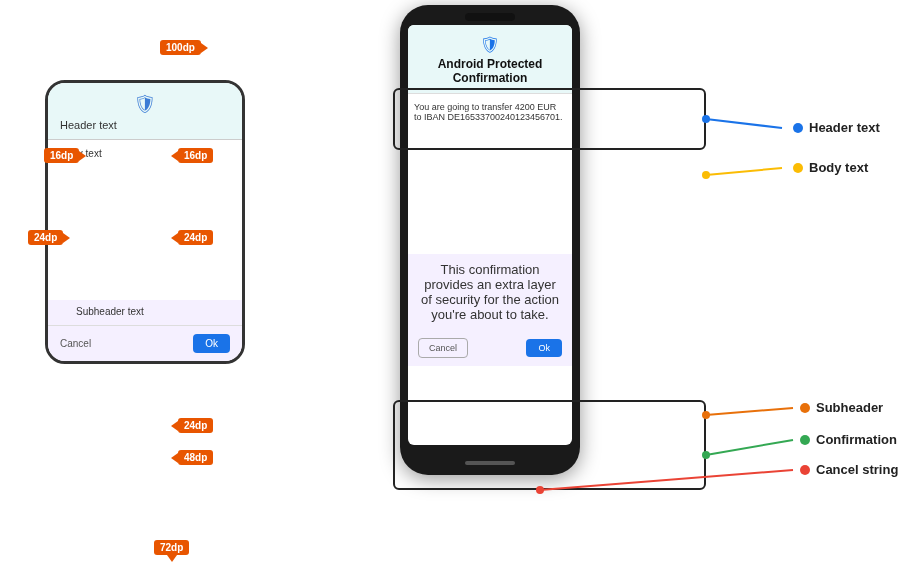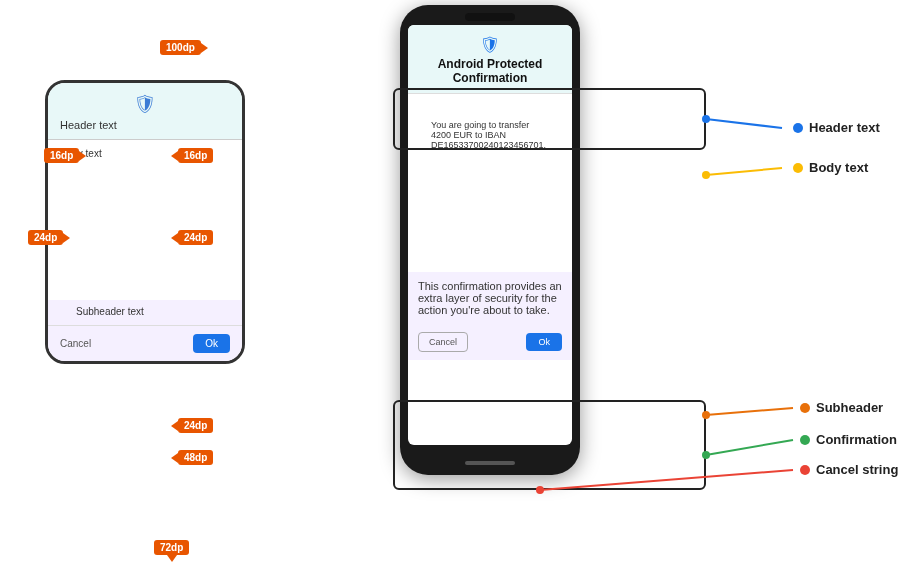--- a/index.html
+++ b/index.html
@@ -219,39 +219,39 @@
       margin-bottom: 3px;
     }
 
     .dialog-title-text {
       font-size: 12px;
       font-weight: bold;
       color: #111;
     }
 
     .dialog-body-text {
-      padding: 8px 23px;
+      padding: 8px 6px;
       font-size: 9px;
       color: #333;
       min-height: 60px;
-      margin-top: 18px;
     }
 
     .dialog-middle-space {
       height: 100px;
     }
 
     .dialog-subheader-section {
       background: #f5f0ff;
       padding: 8px 10px;
     }
 
     .dialog-subheader-text {
-      font-size: 11px;
+      font-size: 13px;
       color: #333;
+      text-align: center;
     }
 
     .dialog-buttons {
       background: #f5f0ff;
       display: flex;
       justify-content: space-between;
       align-items: center;
       padding: 8px 10px;
     }
 

